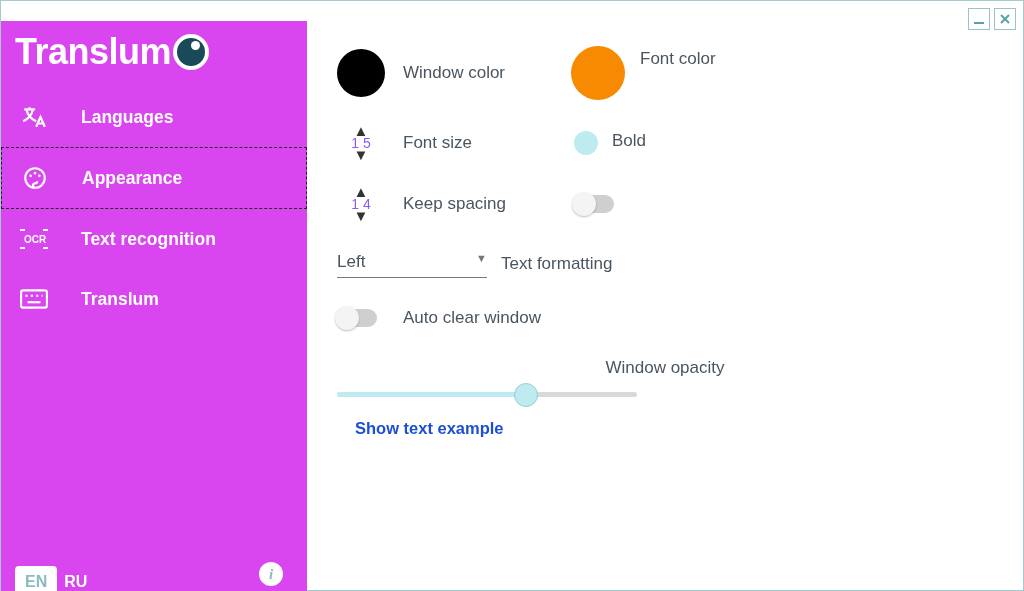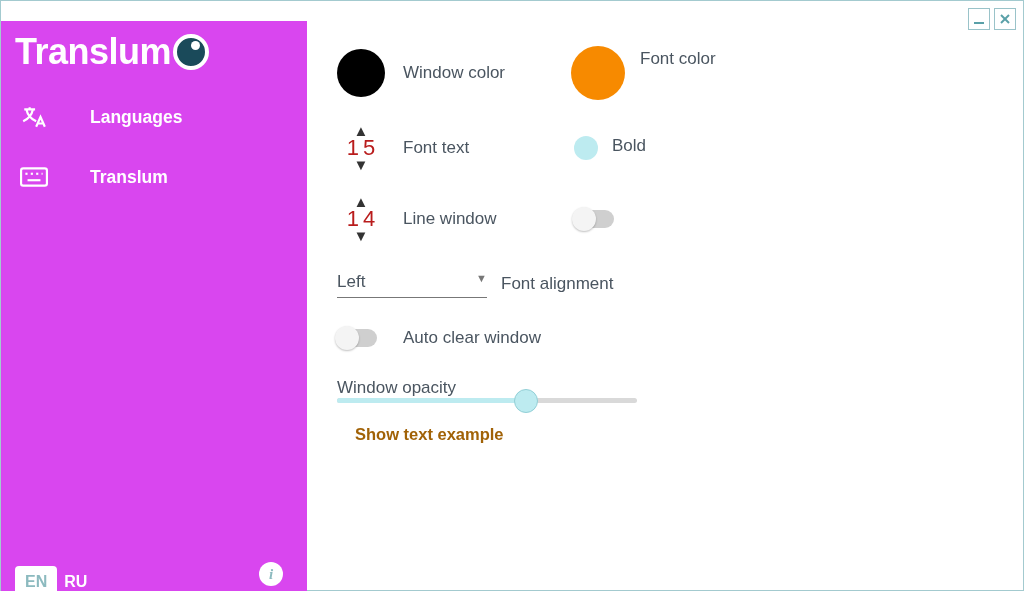--- a/index.html
+++ b/index.html
@@ -56,21 +56,21 @@
     display: flex;
     flex-direction: column;
   }
   .nav-item {
     display: flex;
     align-items: center;
     padding: 18px 18px;
     color: #fff;
     font-weight: bold;
     font-size: 17.5px;
-    gap: 41px;
+    gap: 32px;
     cursor: pointer;
   }
   .nav-item.active {
     border: 1px dashed #222;
   }
   .nav-item .icon {
     width: 30px;
     height: 24px;
     display: flex;
     align-items: center;
@@ -167,22 +167,22 @@
     width: 48px;
     margin-right: 18px;
   }
   .stepper .chev {
     color: #333;
     line-height: 0.5;
     font-size: 15px;
     cursor: pointer;
   }
   .stepper .val {
-    font-size: 22px;
-    color: #b91c1c;
+    font-size: 14px;
+    color: #8b5cf6;
     letter-spacing: 4px;
     padding-left: 4px;
   }
   .checkbox-round {
     width: 24px; height: 24px;
     border-radius: 50%;
     background: #bdebf0;
     margin-right: 14px;
     cursor: pointer;
   }
@@ -216,21 +216,21 @@
     justify-content: space-between;
     align-items: flex-start;
     margin-right: 14px;
     cursor: pointer;
   }
   .select .caret {
     color: #777;
     font-size: 11px;
   }
   .opacity-block { margin-top: 6px;}
-  .opacity-label { display: block; }
+  .opacity-label { margin-bottom: 14px; display: block; text-align: center; }
   .slider {
     width: 300px;
     height: 5px;
     background: #d9d9d9;
     border-radius: 3px;
     position: relative;
   }
   .slider-fill {
     position: absolute;
     left: 0; top: 0;
@@ -245,21 +245,21 @@
     border-radius: 50%;
     background: #bdebf0;
     border: 1px solid #92cfd6;
     transform: translate(-50%, -50%);
     cursor: pointer;
   }
   .show-example {
     display: block;
     margin-top: 22px;
     margin-left: 18px;
-    color: #a16207;
+    color: #1d4ed8;
     font-weight: bold;
     font-size: 16.5px;
     cursor: pointer;
   }
 </style>
 </head>
 <body>
 
 <div class="app">
 
@@ -271,20 +271,41 @@
 
     <div class="nav">
       <div class="nav-item">
         <span class="icon">
           <svg viewBox="0 0 24 24" width="26" height="26" stroke-width="2">
               <path d="M3 5h10M8 3v2M5 5c1 5 5 9 9 11M11 5c-1 5-5 9-9 11"></path>
               <path d="M14 21l4-9 4 9M15.5 18h5"></path>
             </svg>
         </span>
         <span>Languages</span>
+      </div>
+      <div class="nav-item active">
+        <span class="icon">
+          <svg viewBox="0 0 24 24" width="26" height="26" stroke-width="2">
+              <circle cx="12" cy="12" r="9"></circle>
+              <circle cx="8" cy="10" r="1.2" fill="#fff" stroke="none"></circle>
+              <circle cx="12" cy="7.5" r="1.2" fill="#fff" stroke="none"></circle>
+              <circle cx="16" cy="10" r="1.2" fill="#fff" stroke="none"></circle>
+              <path d="M12 21c-1 0-2-1-2-2s1-2 2-2 2-0.5 2-2" fill="none"></path>
+            </svg>
+        </span>
+        <span>Appearance</span>
+      </div>
+      <div class="nav-item">
+        <span class="icon">
+          <svg viewBox="0 0 30 20" width="30" height="20" stroke-width="2">
+              <path d="M2 2v-1h4M28 2v-1h-4M2 18v1h4M28 18v1h-4"></path>
+              <text x="5" y="14" font-size="10" fill="#fff" stroke="none" font-weight="bold">OCR</text>
+            </svg>
+        </span>
+        <span>Text recognition</span>
       </div>
       <div class="nav-item">
         <span class="icon">
           <svg viewBox="0 0 26 18" width="28" height="20" stroke-width="2">
               <rect x="1" y="1" width="24" height="16" rx="2"></rect>
               <line x1="5" y1="6" x2="7" y2="6"></line>
               <line x1="10" y1="6" x2="12" y2="6"></line>
               <line x1="15" y1="6" x2="17" y2="6"></line>
               <line x1="20" y1="6" x2="21" y2="6"></line>
               <line x1="7" y1="12" x2="19" y2="12"></line>
@@ -328,48 +349,48 @@
       </div>
     </div>
 
     <div class="row">
       <div class="col-left">
         <div class="stepper">
           <span class="chev">▲</span>
           <span class="val">15</span>
           <span class="chev">▼</span>
         </div>
-        <span>Font text</span>
+        <span>Font size</span>
       </div>
       <div class="col-right">
         <div class="checkbox-round"></div>
         <span>Bold</span>
       </div>
     </div>
 
     <div class="row">
       <div class="col-left">
         <div class="stepper">
           <span class="chev">▲</span>
           <span class="val">14</span>
           <span class="chev">▼</span>
         </div>
-        <span>Line window</span>
+        <span>Keep spacing</span>
       </div>
       <div class="col-right">
         <div class="toggle"></div>
       </div>
     </div>
 
     <div class="select-wrap">
       <div class="select">
         <span>Left</span>
         <span class="caret">▼</span>
       </div>
-      <span>Font alignment</span>
+      <span>Text formatting</span>
     </div>
 
     <div class="row">
       <div class="toggle"></div>
       <span>Auto clear window</span>
     </div>
 
     <div class="opacity-block">
       <span class="opacity-label">Window opacity</span>
       <div class="slider">

